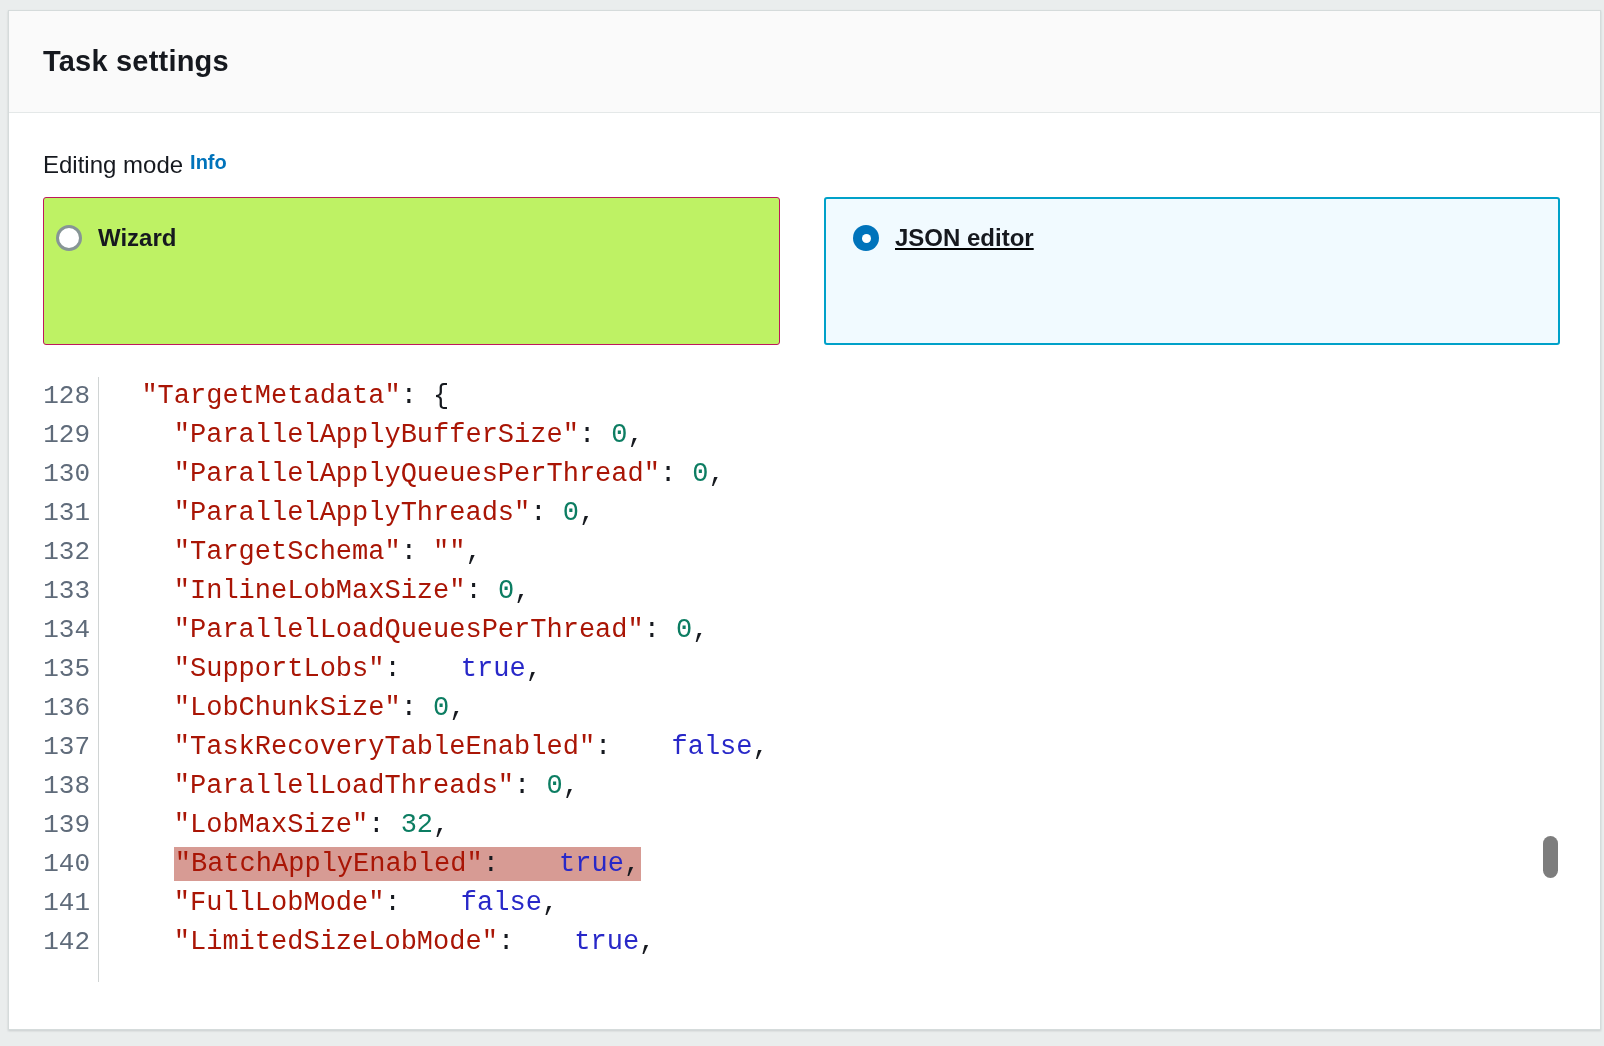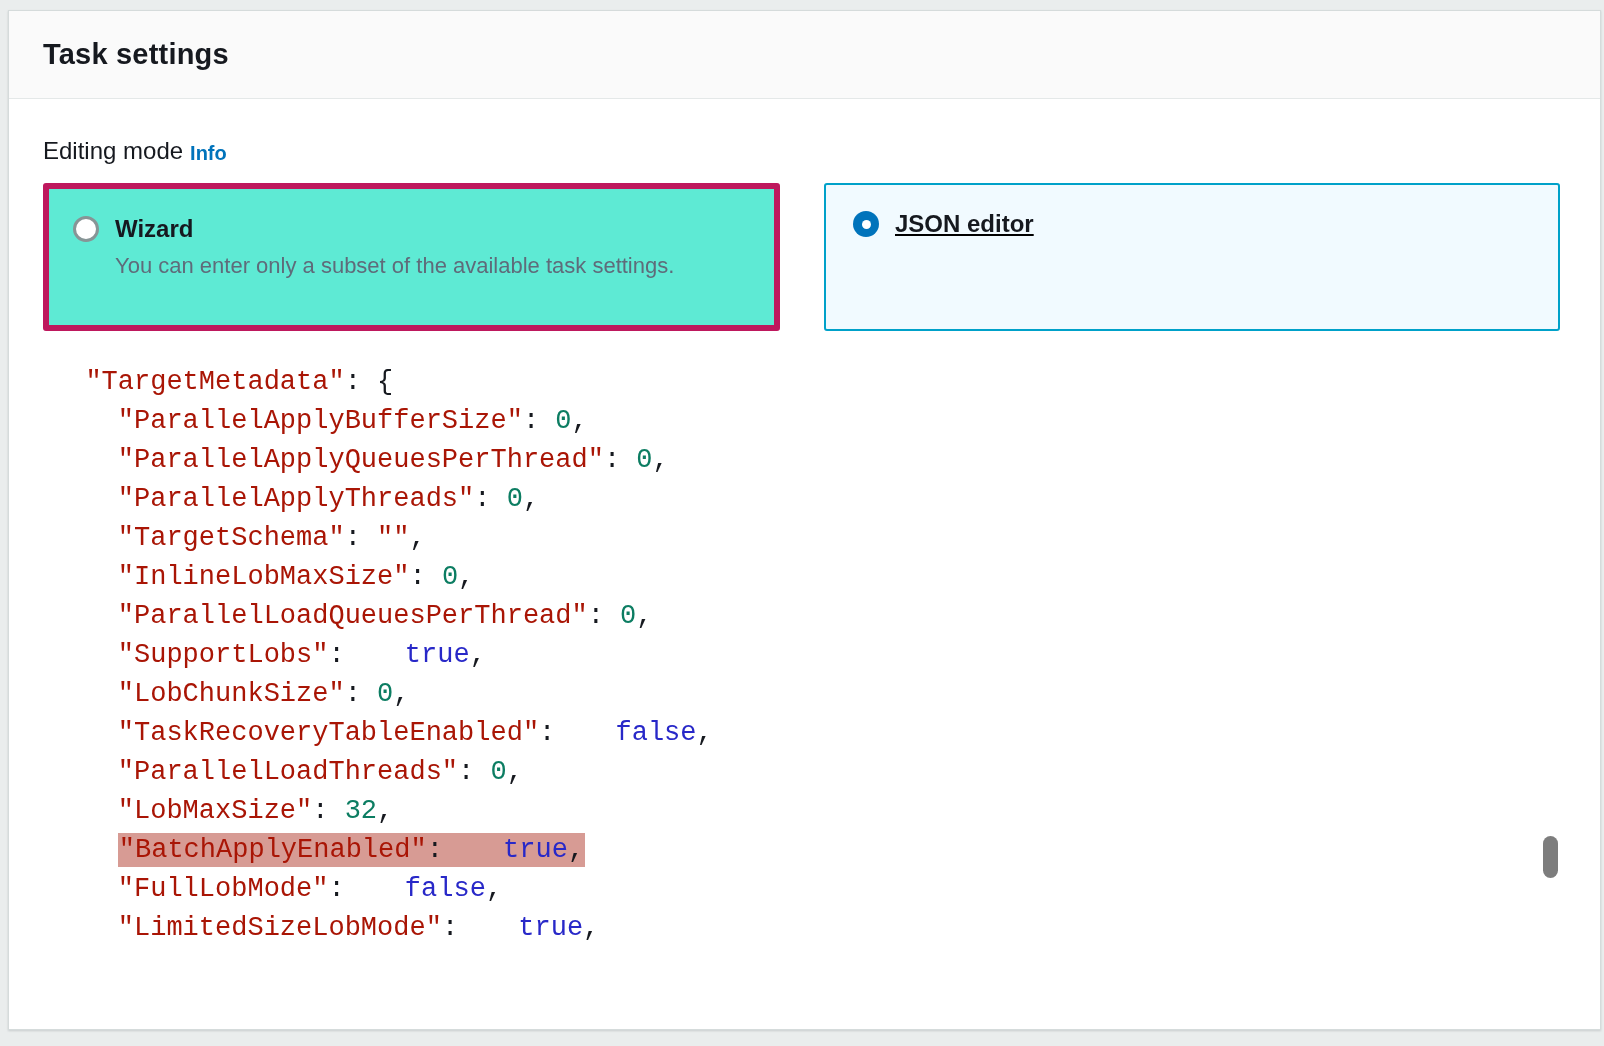--- a/index.html
+++ b/index.html
@@ -5,37 +5,37 @@
   * { margin:0; padding:0; box-sizing:border-box; }
   html,body { width:1604px; height:1046px; overflow:hidden;
     background:#eaeded; font-family:"Liberation Sans", sans-serif; }
 
   .page-card {
     position:absolute; left:8px; top:10px; width:1593px; height:1020px;
     background:#ffffff; border:1px solid #d5dbdb;
     box-shadow:0 1px 2px rgba(0,28,36,.15);
   }
   .card-header {
-    height:88px; background:#fafafa; border-bottom:1px solid #e4e8e8;
+    height:102px; background:#fafafa; border-bottom:1px solid #e4e8e8;
     display:flex; align-items:center; padding-left:34px;
   }
   .card-title { font-size:29px; font-weight:700; color:#16191f; letter-spacing:.2px; }
 
   .card-body { padding:38px 34px 0 34px; }
 
-  .mode-row { display:flex; align-items:flex-end; margin-bottom:18px; }
+  .mode-row { display:flex; align-items:flex-start; margin-bottom:18px; }
   .mode-label { font-size:24px; color:#16191f; }
   .info-link { font-size:20px; font-weight:700; color:var(--c-link,#0073bb);
     margin-left:7px; cursor:pointer; text-decoration:none; }
 
   .tiles { display:flex; gap:44px; }
   .tile {
-    width:737px; height:148px; background:#5eead4;
-    border:6px solid #be185d; border-radius:3px;
-    padding:24px 24px; display:grid;
+    width:737px; height:148px; background:#bef264;
+    border:1px solid #be185d; border-radius:3px;
+    padding:24px 12px; display:grid;
     grid-template-columns:26px 1fr; column-gap:16px; align-content:start;
     cursor:pointer;
   }
   .tile.selected {
     width:736px; border:2px solid var(--c-selected-border,#00a1c9);
     background:var(--c-selected-bg,#f1faff); padding:23px 27px;text-decoration:underline;
   }
   .radio {
     width:26px; height:26px; border-radius:50%; background:#fff;
     border:3px solid #879596; margin-top:3px; position:relative;
@@ -80,30 +80,46 @@
     <div class="mode-row">
       <span class="mode-label">Editing mode</span>
       <a class="info-link">Info</a>
     </div>
 
     <div class="tiles">
 
       <div class="tile">
         <span class="radio"></span>
         <span class="tile-label">Wizard</span>
-        <span class="tile-desc">You can enter only a subset of the available task settings.</span>
       </div>
 
       <div class="tile selected">
         <span class="radio checked"></span>
         <span class="tile-label">JSON editor</span>
       </div>
 
     </div>
 
     <div class="editor">
+      <div class="gutter">
+          <div class="line-number">128</div>
+          <div class="line-number">129</div>
+          <div class="line-number">130</div>
+          <div class="line-number">131</div>
+          <div class="line-number">132</div>
+          <div class="line-number">133</div>
+          <div class="line-number">134</div>
+          <div class="line-number">135</div>
+          <div class="line-number">136</div>
+          <div class="line-number">137</div>
+          <div class="line-number">138</div>
+          <div class="line-number">139</div>
+          <div class="line-number">140</div>
+          <div class="line-number">141</div>
+          <div class="line-number">142</div>
+        </div>
       <div class="code"><div class="code-line"><span>  </span><span><span class="t-str">"TargetMetadata"</span><span class="t-plain">: {</span></span></div><div class="code-line"><span>    </span><span><span class="t-str">"ParallelApplyBufferSize"</span><span class="t-plain">: </span><span class="t-num">0</span><span class="t-plain">,</span></span></div><div class="code-line"><span>    </span><span><span class="t-str">"ParallelApplyQueuesPerThread"</span><span class="t-plain">: </span><span class="t-num">0</span><span class="t-plain">,</span></span></div><div class="code-line"><span>    </span><span><span class="t-str">"ParallelApplyThreads"</span><span class="t-plain">: </span><span class="t-num">0</span><span class="t-plain">,</span></span></div><div class="code-line"><span>    </span><span><span class="t-str">"TargetSchema"</span><span class="t-plain">: </span><span class="t-str">""</span><span class="t-plain">,</span></span></div><div class="code-line"><span>    </span><span><span class="t-str">"InlineLobMaxSize"</span><span class="t-plain">: </span><span class="t-num">0</span><span class="t-plain">,</span></span></div><div class="code-line"><span>    </span><span><span class="t-str">"ParallelLoadQueuesPerThread"</span><span class="t-plain">: </span><span class="t-num">0</span><span class="t-plain">,</span></span></div><div class="code-line"><span>    </span><span><span class="t-str">"SupportLobs"</span><span class="t-plain">: </span><span class="t-bool">true</span><span class="t-plain">,</span></span></div><div class="code-line"><span>    </span><span><span class="t-str">"LobChunkSize"</span><span class="t-plain">: </span><span class="t-num">0</span><span class="t-plain">,</span></span></div><div class="code-line"><span>    </span><span><span class="t-str">"TaskRecoveryTableEnabled"</span><span class="t-plain">: </span><span class="t-bool">false</span><span class="t-plain">,</span></span></div><div class="code-line"><span>    </span><span><span class="t-str">"ParallelLoadThreads"</span><span class="t-plain">: </span><span class="t-num">0</span><span class="t-plain">,</span></span></div><div class="code-line"><span>    </span><span><span class="t-str">"LobMaxSize"</span><span class="t-plain">: </span><span class="t-num">32</span><span class="t-plain">,</span></span></div><div class="code-line"><span>    </span><span class="hl"><span class="t-str">"BatchApplyEnabled"</span><span class="t-plain">: </span><span class="t-bool">true</span><span class="t-plain">,</span></span></div><div class="code-line"><span>    </span><span><span class="t-str">"FullLobMode"</span><span class="t-plain">: </span><span class="t-bool">false</span><span class="t-plain">,</span></span></div><div class="code-line"><span>    </span><span><span class="t-str">"LimitedSizeLobMode"</span><span class="t-plain">: </span><span class="t-bool">true</span><span class="t-plain">,</span></span></div></div>
     </div>
 
   </div>
 
   <div class="scroll-thumb"></div>
 </div>
 
 </body></html>

